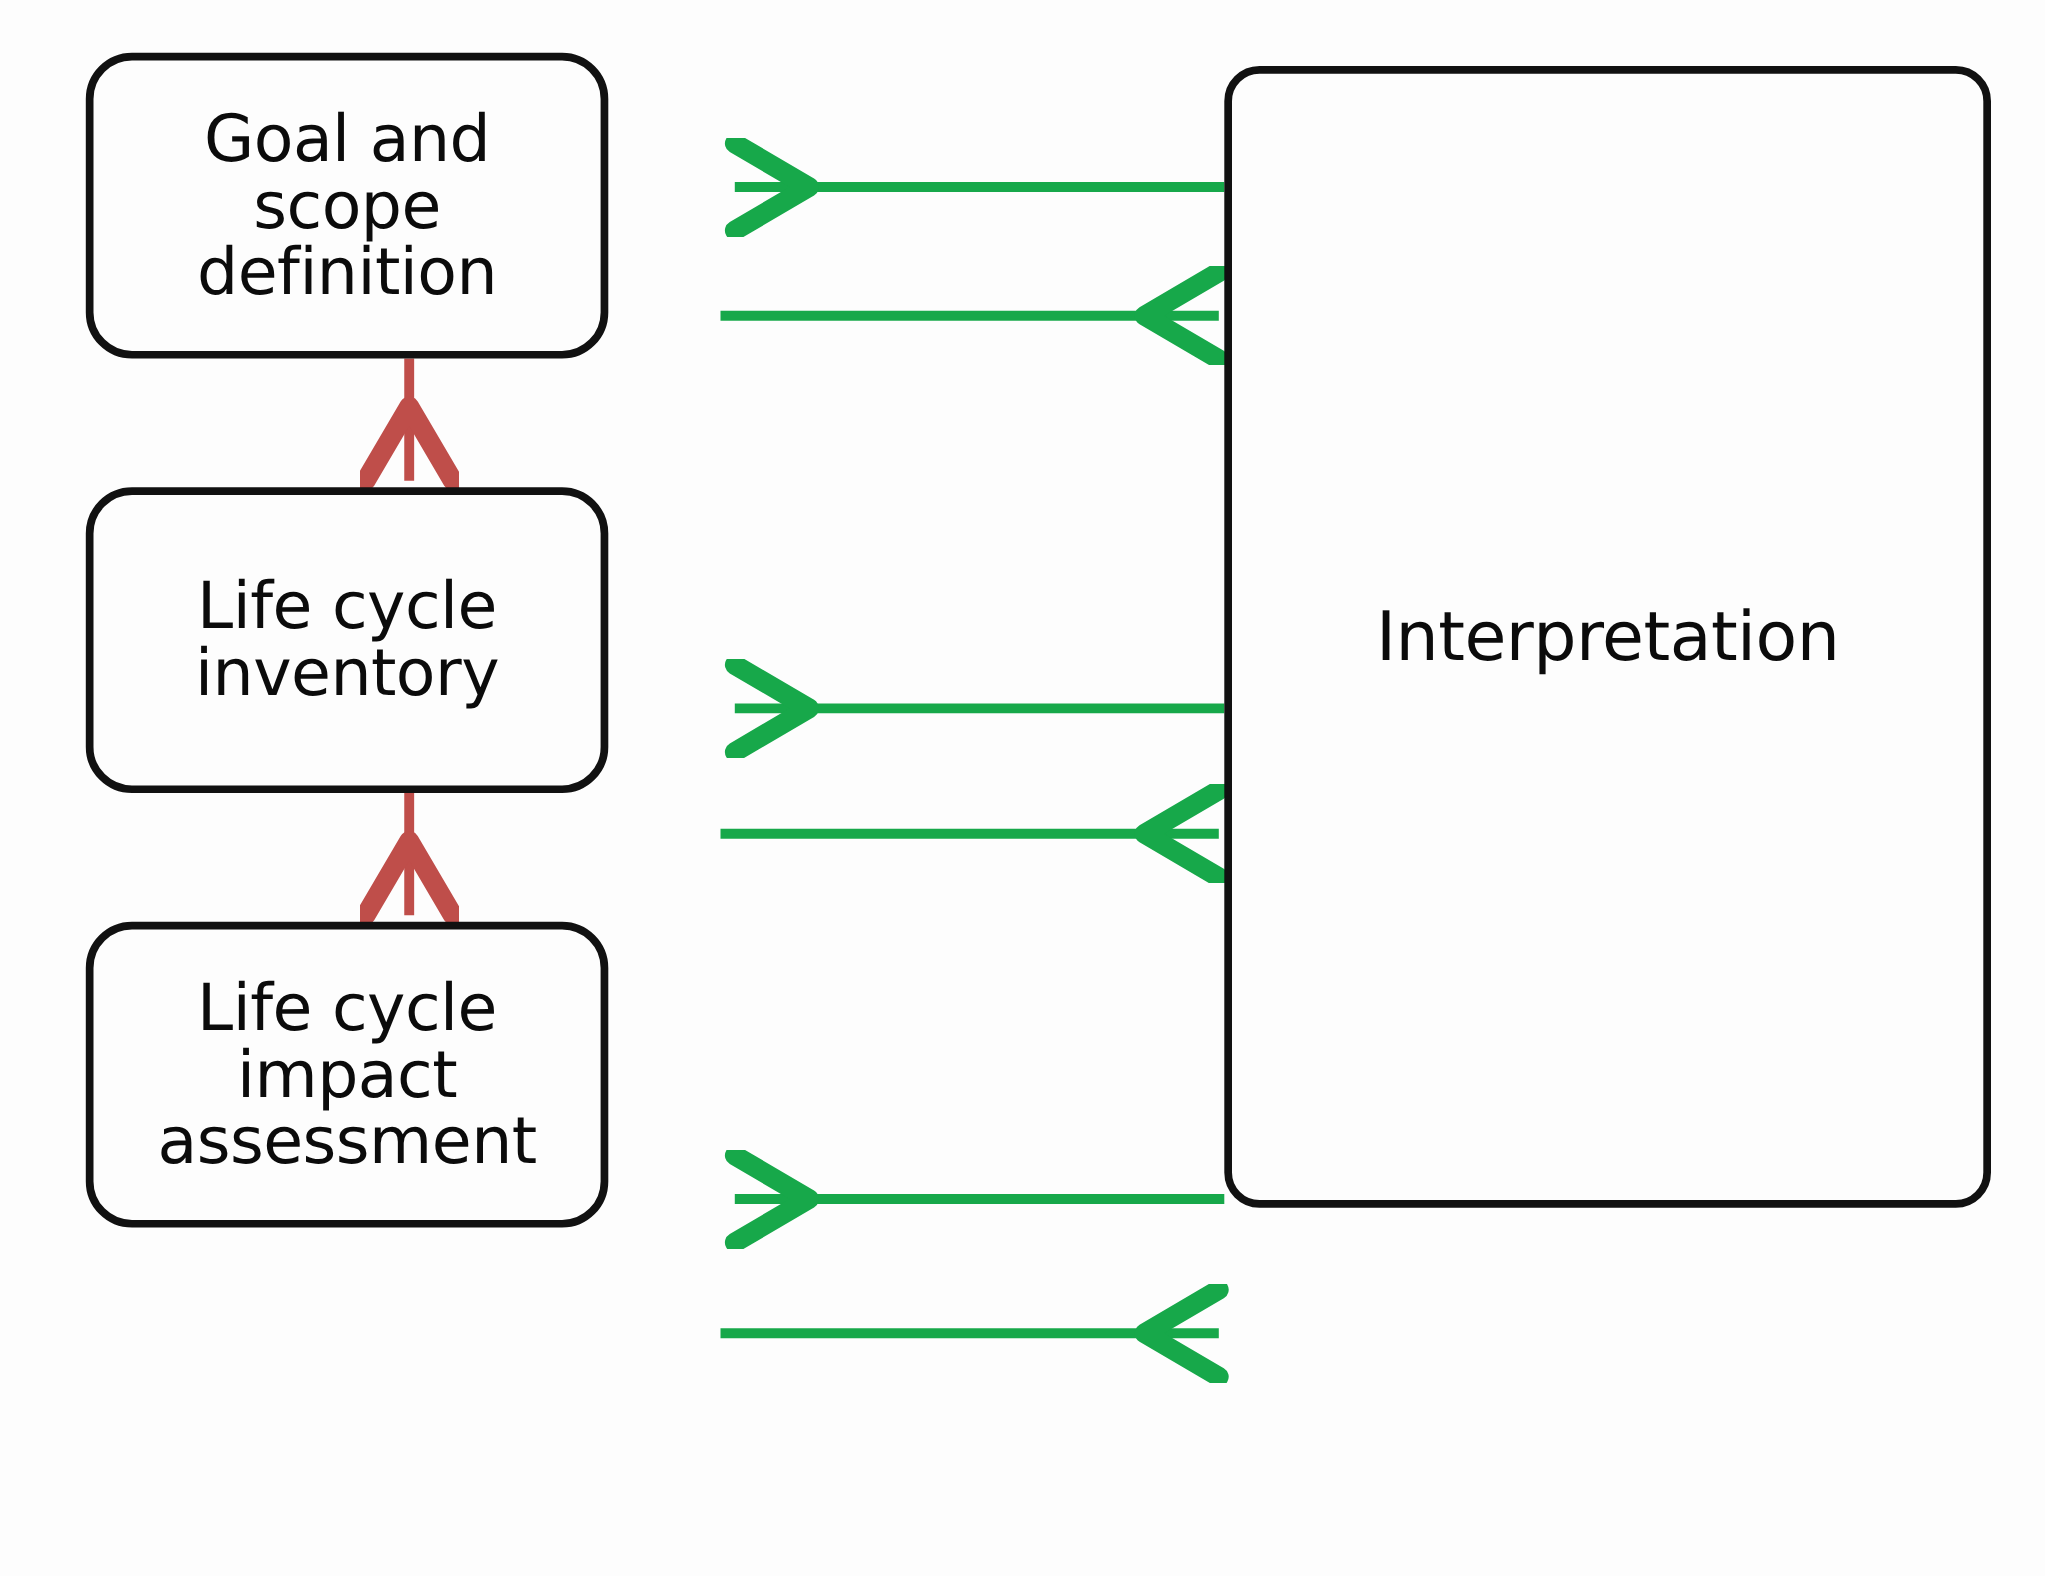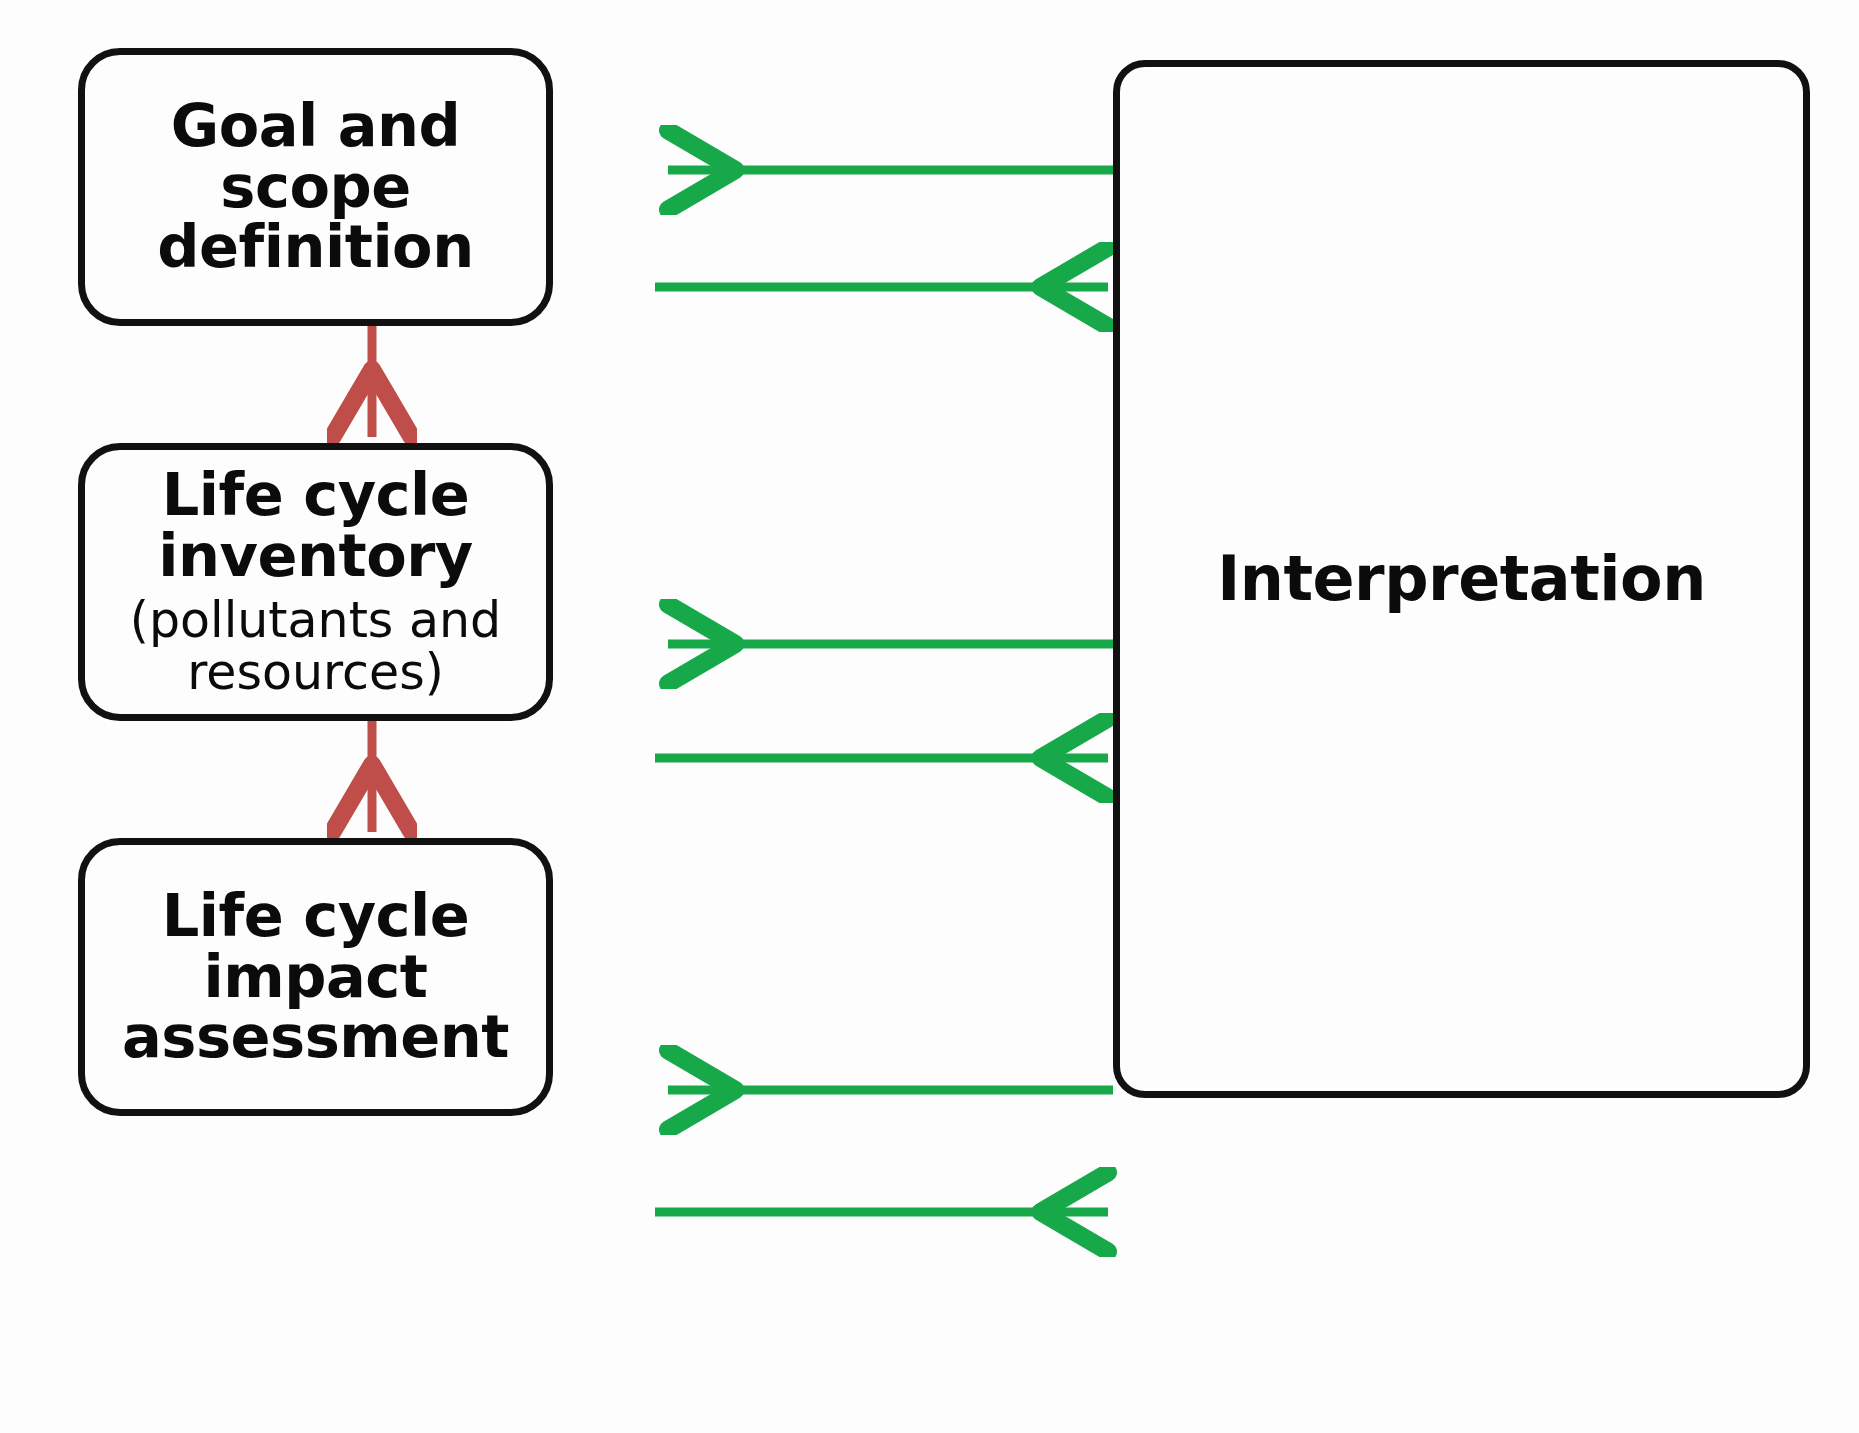--- a/index.html
+++ b/index.html
@@ -28,21 +28,21 @@
     justify-content: center;
     text-align: center;
     color: #0b0b0b;
   }
   .node-stage {
     border-radius: 42px;
     width: 475px;
     left: 78px;
   }
   .node-title {
-    font-weight: bold;
+    font-weight: normal;
     font-size: 59px;
     line-height: 1.03;
     letter-spacing: -0.5px;
     white-space: pre-line;
   }
   .node-sub {
     font-weight: normal;
     font-size: 49px;
     line-height: 1.06;
     margin-top: 8px;
@@ -133,22 +133,20 @@
 
   <div class="node node-stage" id="node-goal">
     <div class="node-title">Goal and
 scope
 definition</div>
   </div>
 
   <div class="node node-stage" id="node-inventory">
     <div class="node-title">Life cycle
 inventory</div>
-    <div class="node-sub">(pollutants and
-resources)</div>
   </div>
 
   <div class="node node-stage" id="node-impact">
     <div class="node-title">Life cycle
 impact
 assessment</div>
   </div>
 
   <div class="node" id="node-interpretation">
     <div class="node-title">Interpretation</div>

